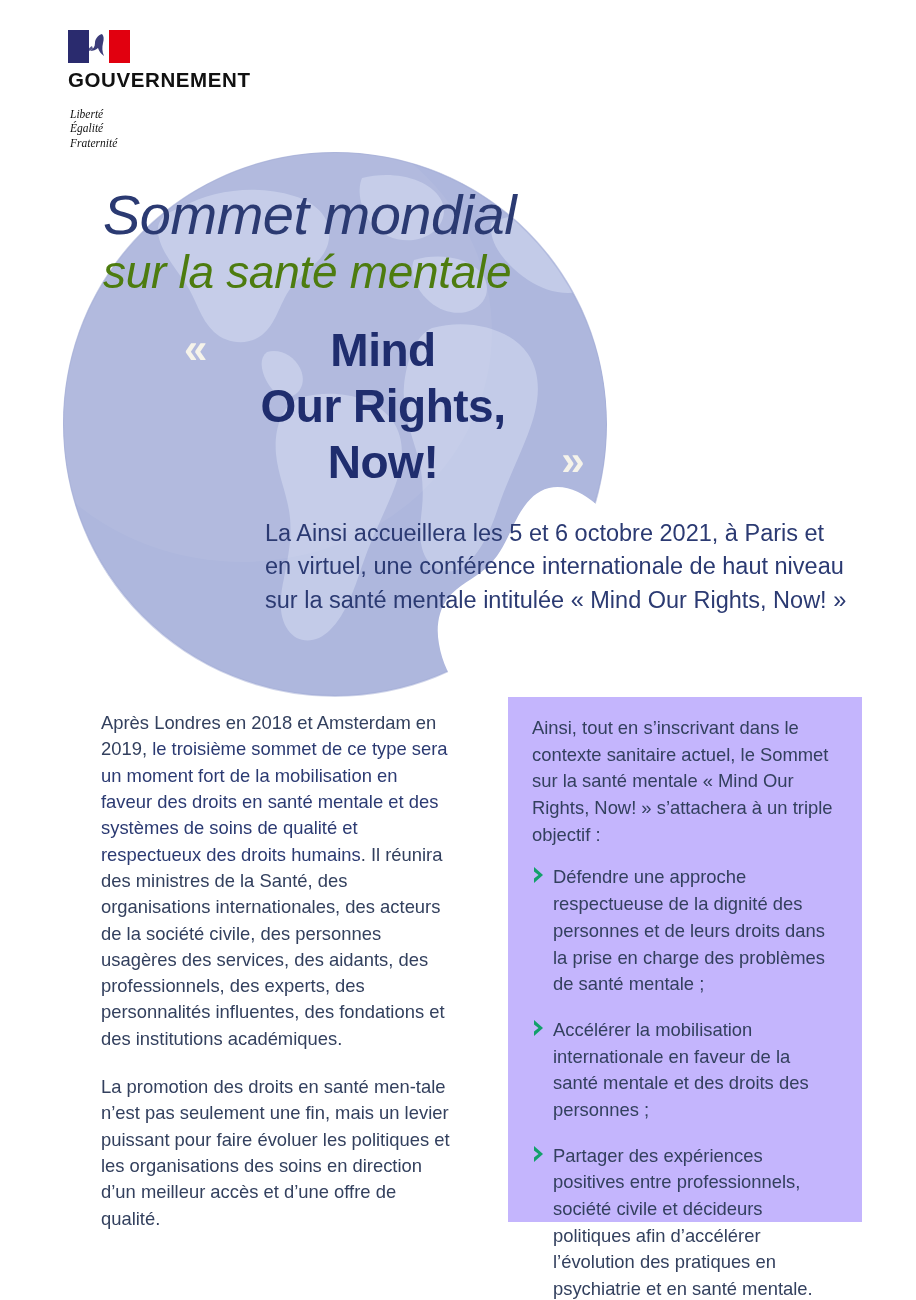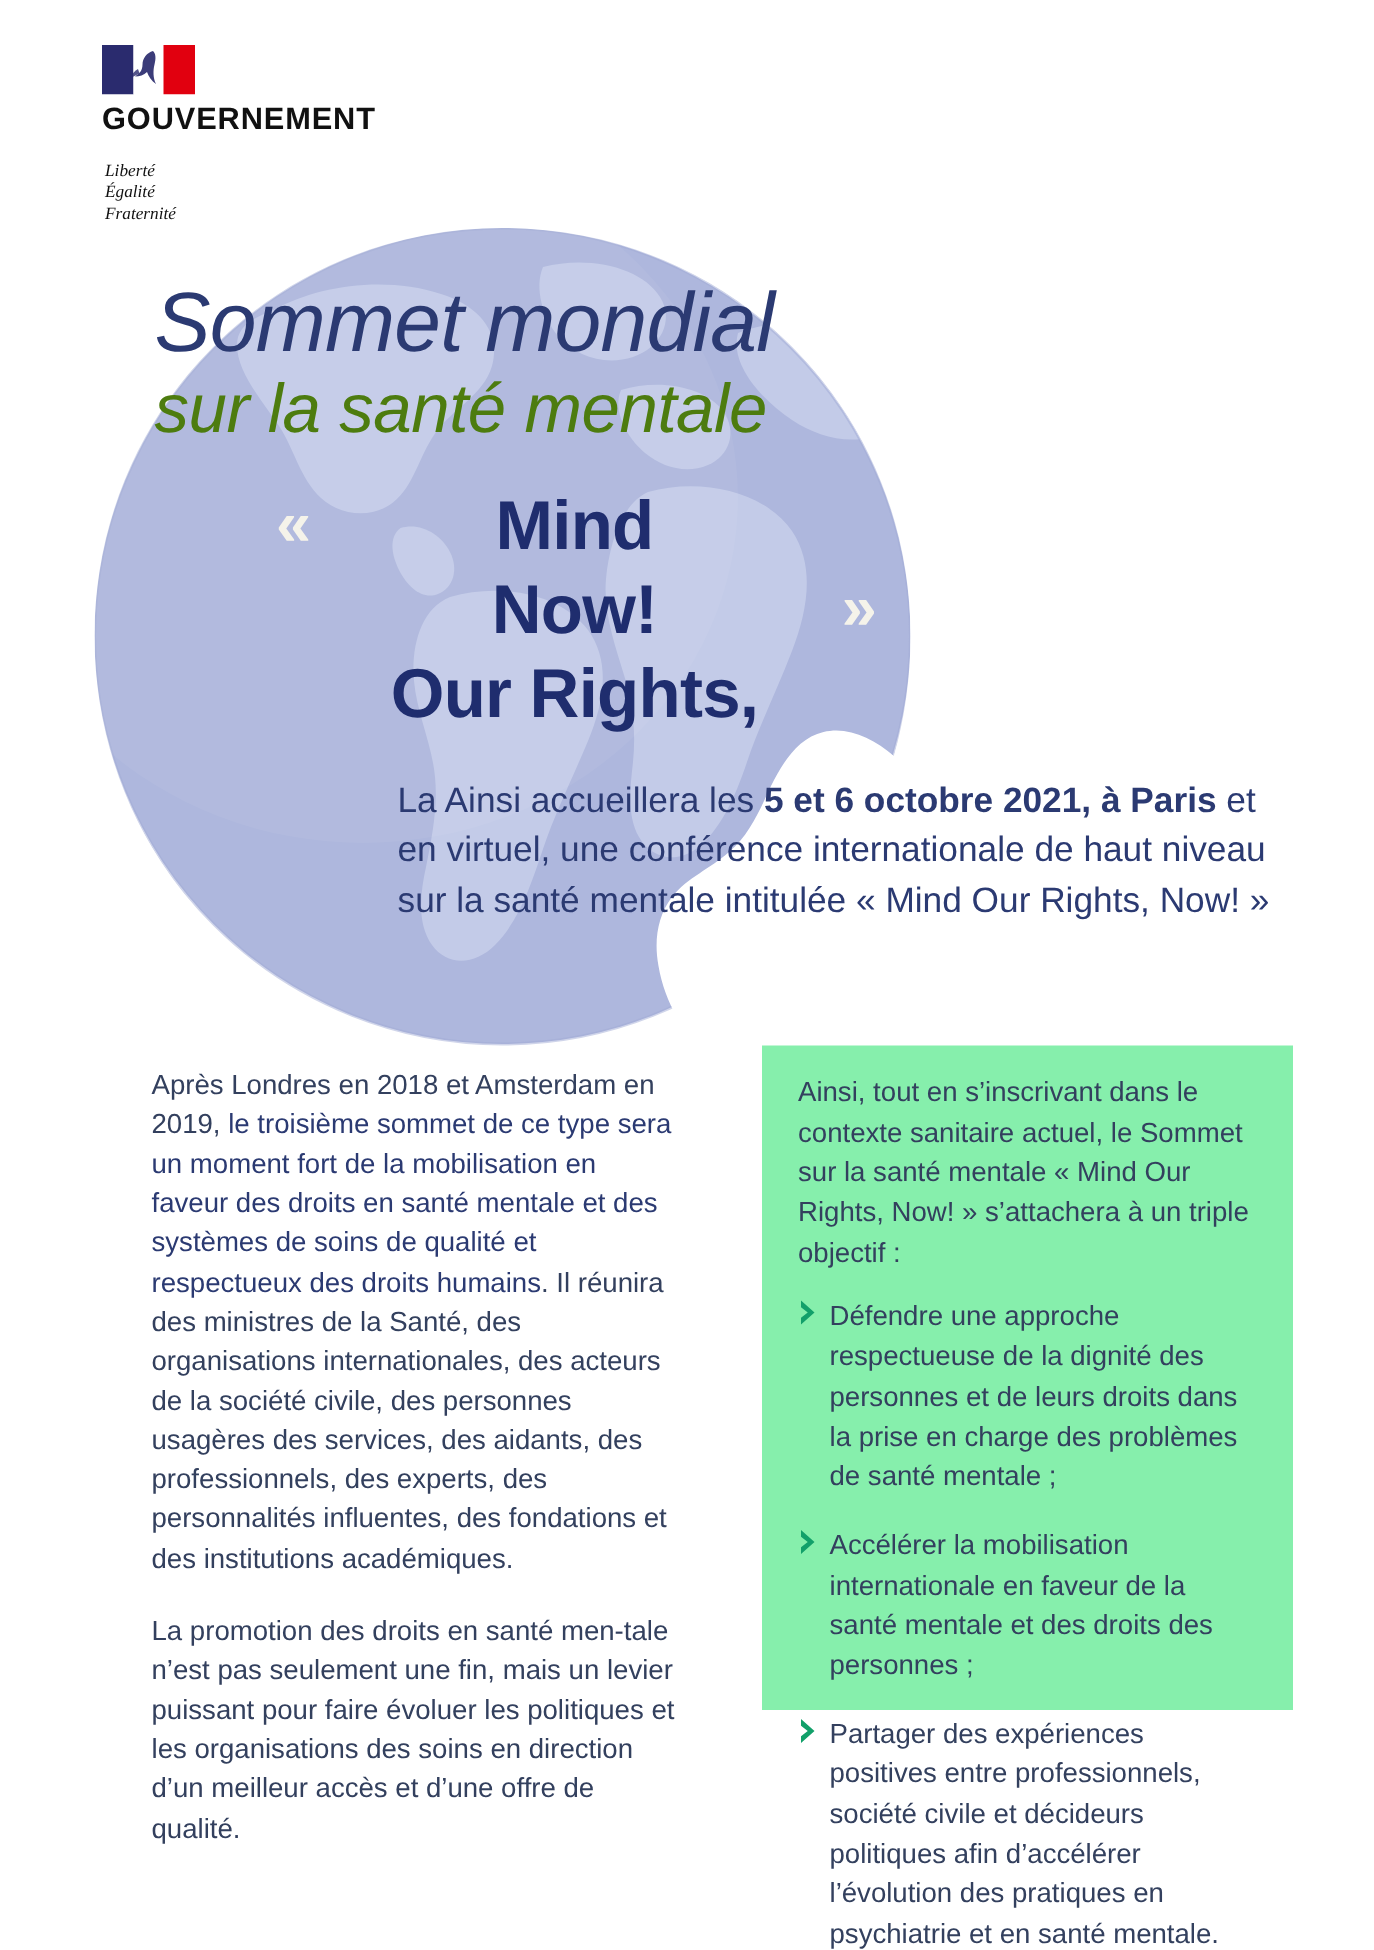--- a/index.html
+++ b/index.html
@@ -117,21 +117,21 @@
 
   .lede {
     position: absolute;
     left: 265px;
     top: 517px;
     width: 590px;
     font-size: 23.5px;
     line-height: 1.42;
     color: #2b3a72;
   }
-  .lede b { font-weight: bold; }
+  .lede b { font-weight: normal; }
 
   
   .col-left {
     position: absolute;
     left: 101px;
     top: 710px;
     width: 352px;
     font-size: 18.4px;
     line-height: 1.43;
     color: #33405e;
@@ -139,22 +139,22 @@
   }
   .col-left p { margin: 0; }
   .col-left p + p { margin-top: 22px; }
   .col-left b { font-weight: normal; color: #2b3a72; }
 
   .col-right {
     position: absolute;
     left: 508px;
     top: 697px;
     width: 354px;
-    height: 443px;
-    background: #86efac;
+    height: 525px;
+    background: #c4b5fd;
     z-index: 2;
     box-sizing: border-box;
     padding: 18px 24px 18px 24px;
   }
   .col-right .intro {
     margin: 0;
     font-size: 18.4px;
     line-height: 1.45;
     color: #33405e;
   }
@@ -264,25 +264,25 @@
 <div class="hero">
   <div class="title-main">Sommet mondial</div>
   <div class="title-sub">sur la santé mentale</div>
 
   <div class="slogan">
     <div class="line">
       <span class="guill guill-open">«</span>
       <span>Mind</span>
     </div>
     <div class="line">
+      <span>Our Rights,</span>
+    </div>
+    <div class="line">
       <span>Now!</span>
       <span class="guill guill-close">»</span>
-    </div>
-    <div class="line">
-      <span>Our Rights,</span>
     </div>
   </div>
 
   <div class="lede"><span>La Ainsi accueillera les </span><b>5 et 6 octobre 2021,</b><span> </span><b>à Paris</b><span> et en virtuel, une conférence internationale de haut niveau sur la santé mentale intitulée « Mind Our Rights, Now! »</span></div>
 </div>
 
 <div class="col-left">
   <p><span>Après Londres en 2018 et Amsterdam en 2019, </span><b>le troisième sommet de ce type sera un moment fort de la mobilisation en faveur des droits en santé mentale et des systèmes de soins de qualité et respectueux des droits humains</b><span>. Il réunira des ministres de la Santé, des organisations internationales, des acteurs de la société civile, des personnes usagères des services, des aidants, des professionnels, des experts, des personnalités influentes, des fondations et des institutions académiques.</span></p>
   <p>La promotion des droits en santé men-tale n’est pas seulement une fin, mais un levier puissant pour faire évoluer les politiques et les organisations des soins en direction d’un meilleur accès et d’une offre de qualité.</p>
 </div>

